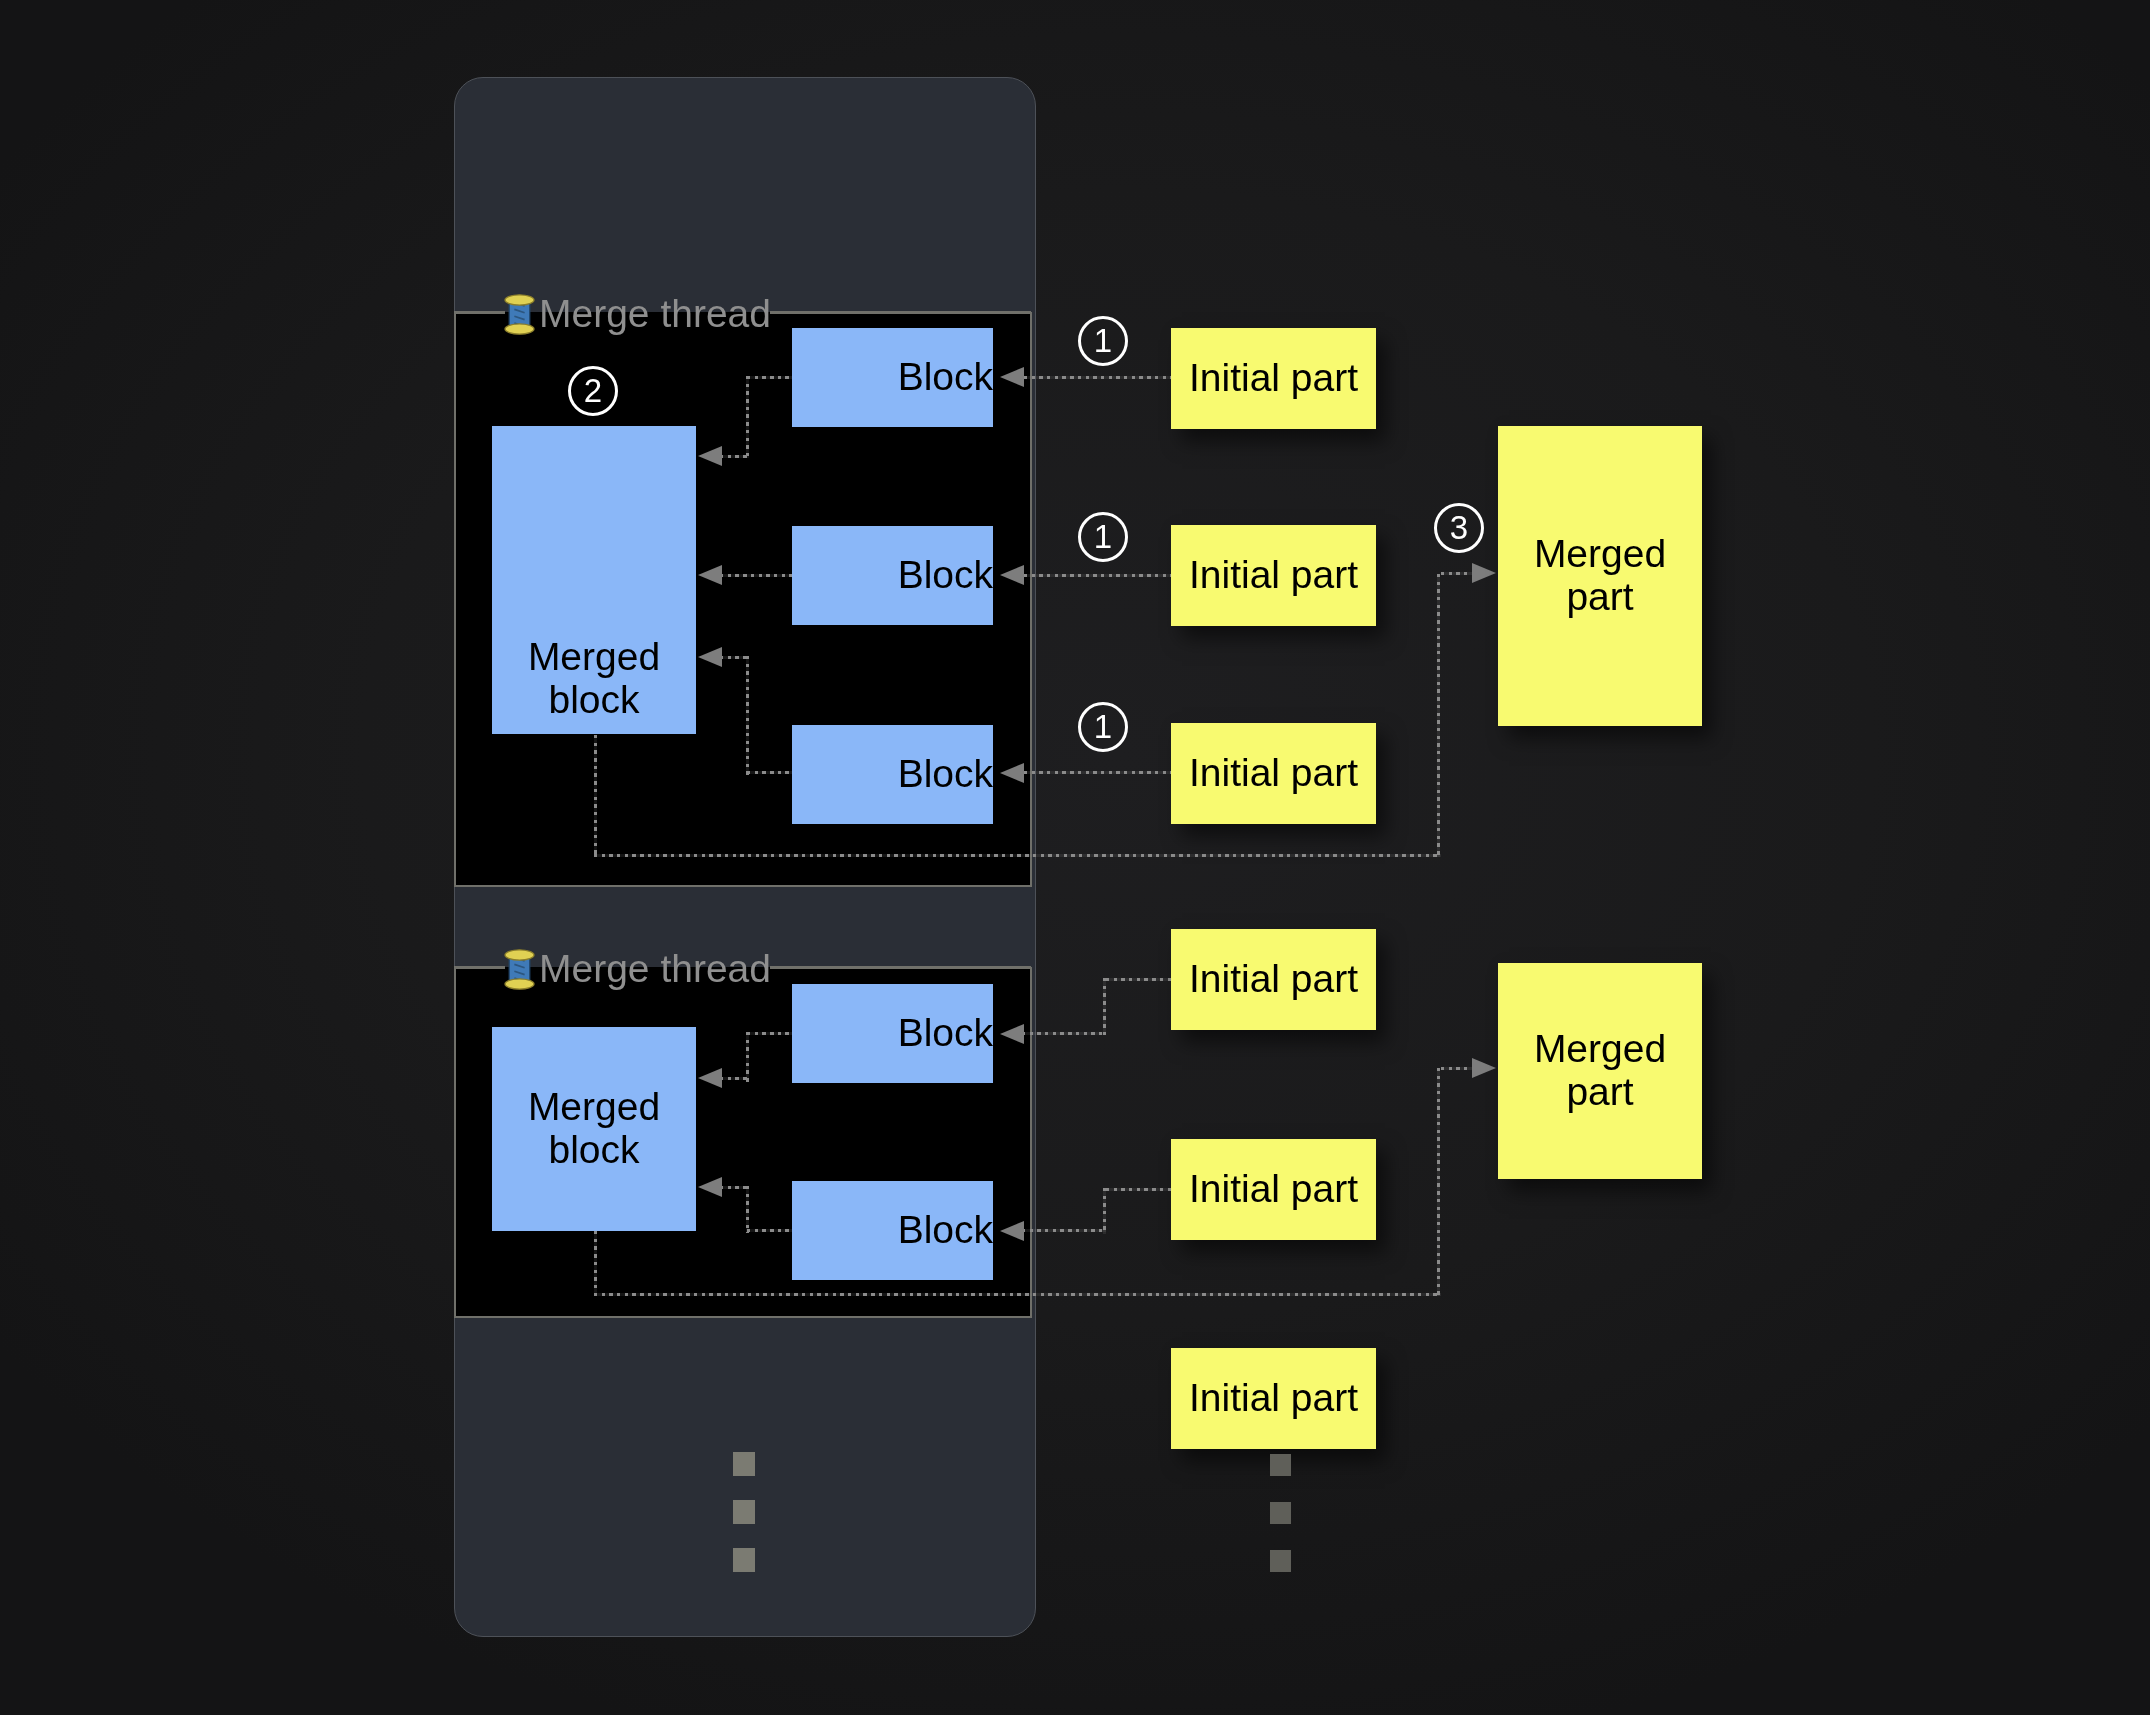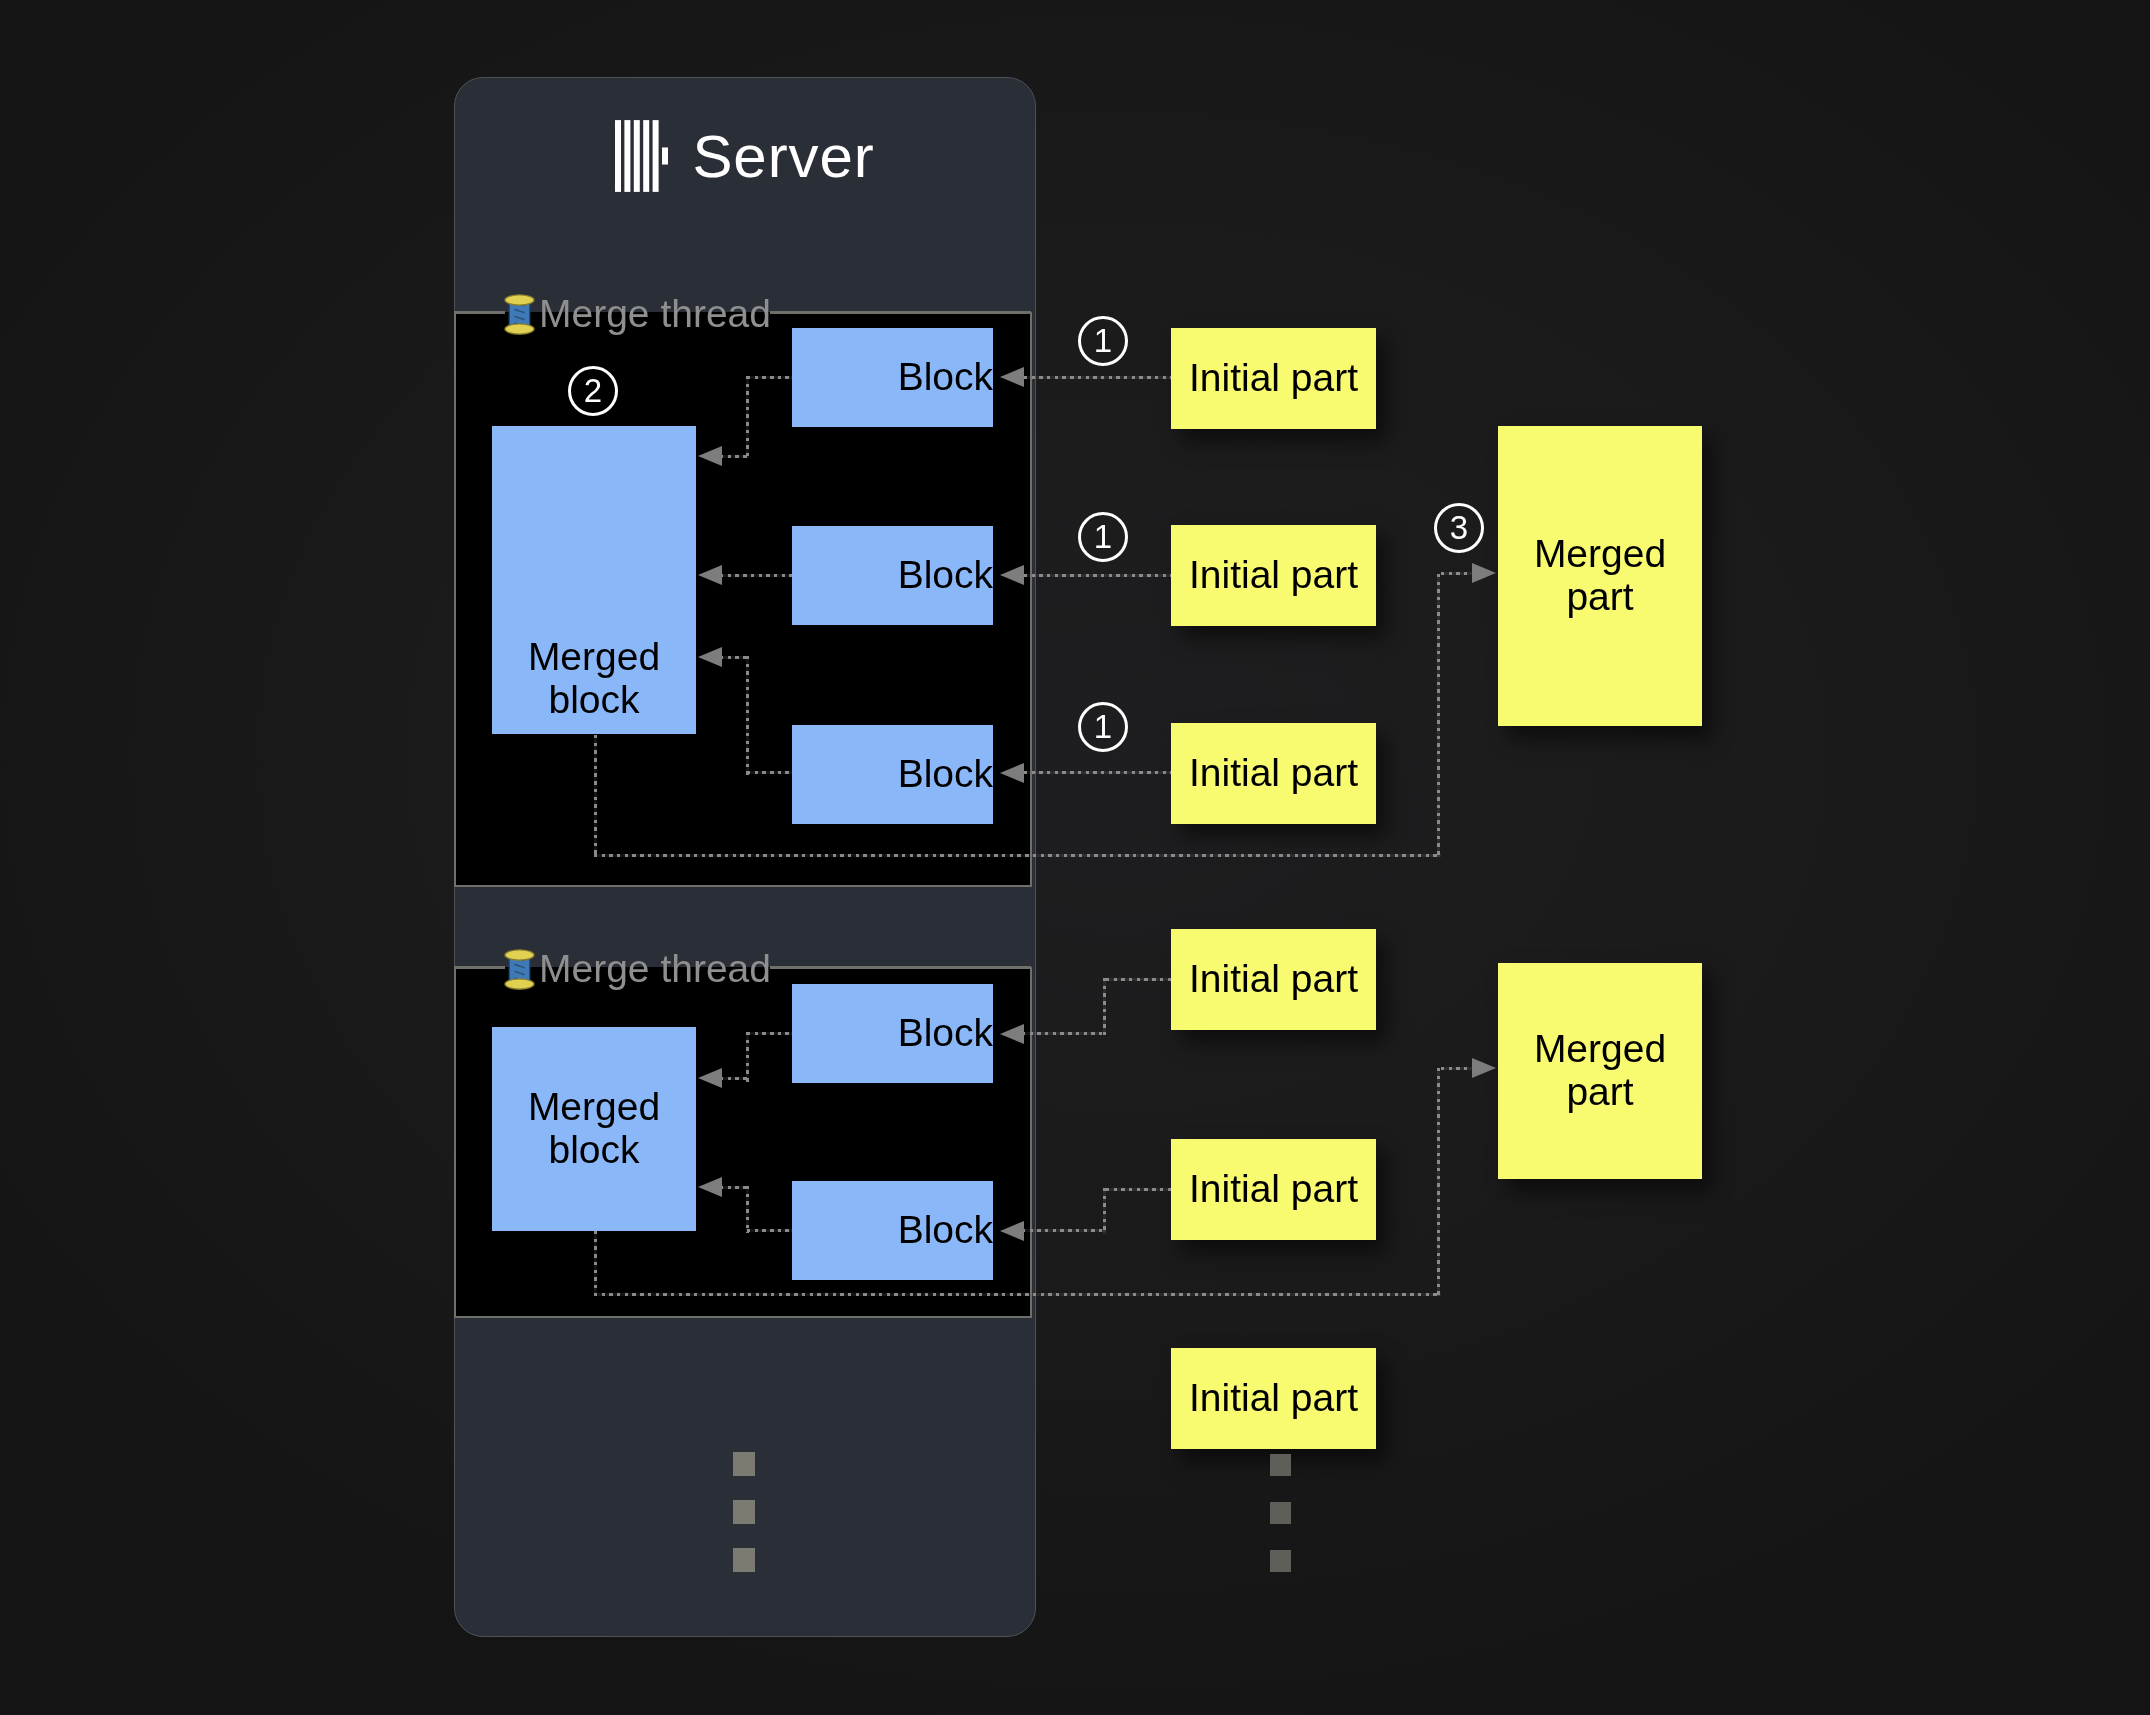--- a/index.html
+++ b/index.html
@@ -64,33 +64,20 @@
   .dot{background:#7b7b72;}
   .dot.dim{background:#5f5f59;}
 </style>
 </head>
 <body>
 
 <div id="stage">
 
   <div class="abs panel"></div>
 
-  <div class="abs title-row">
-    <span style="display:inline-flex;">
-      <svg width="53" height="72" viewBox="0 0 62 84">
-        <rect x="0" y="0" width="7" height="84" fill="#ffffff"></rect>
-        <rect x="11" y="0" width="7" height="84" fill="#ffffff"></rect>
-        <rect x="22" y="0" width="7" height="84" fill="#ffffff"></rect>
-        <rect x="33" y="0" width="7" height="84" fill="#ffffff"></rect>
-        <rect x="44" y="0" width="7" height="84" fill="#ffffff"></rect>
-        <rect x="55" y="32" width="7" height="20" fill="#ffffff"></rect>
-      </svg>
-    </span>
-    <span class="title-text">Server</span>
-  </div>
 
   <div class="abs tbox" style="left:454px;top:312px;width:578px;height:575px;"></div>
   <div class="abs tseg" style="left:454px;top:311px;width:51px;"></div>
   <div class="abs tseg" style="left:770px;top:311px;width:261px;"></div>
   <div class="abs tlabel" style="left:503px;top:291px;">
     <span style="display:inline-flex;">
       <svg width="33" height="41" viewBox="0 0 38 48">
         <rect x="7" y="7" width="24" height="34" fill="#3f7ab8" stroke="#23486e" stroke-width="1.5"></rect>
         <path d="M13 10 L25 14 M13 18 L25 22 M13 26 L25 30 M13 34 L25 38" stroke="#2c567f" stroke-width="2"></path>
         <ellipse cx="19" cy="7" rx="17" ry="6" fill="#e0d153" stroke="#8a7d2a" stroke-width="1.5"></ellipse>

